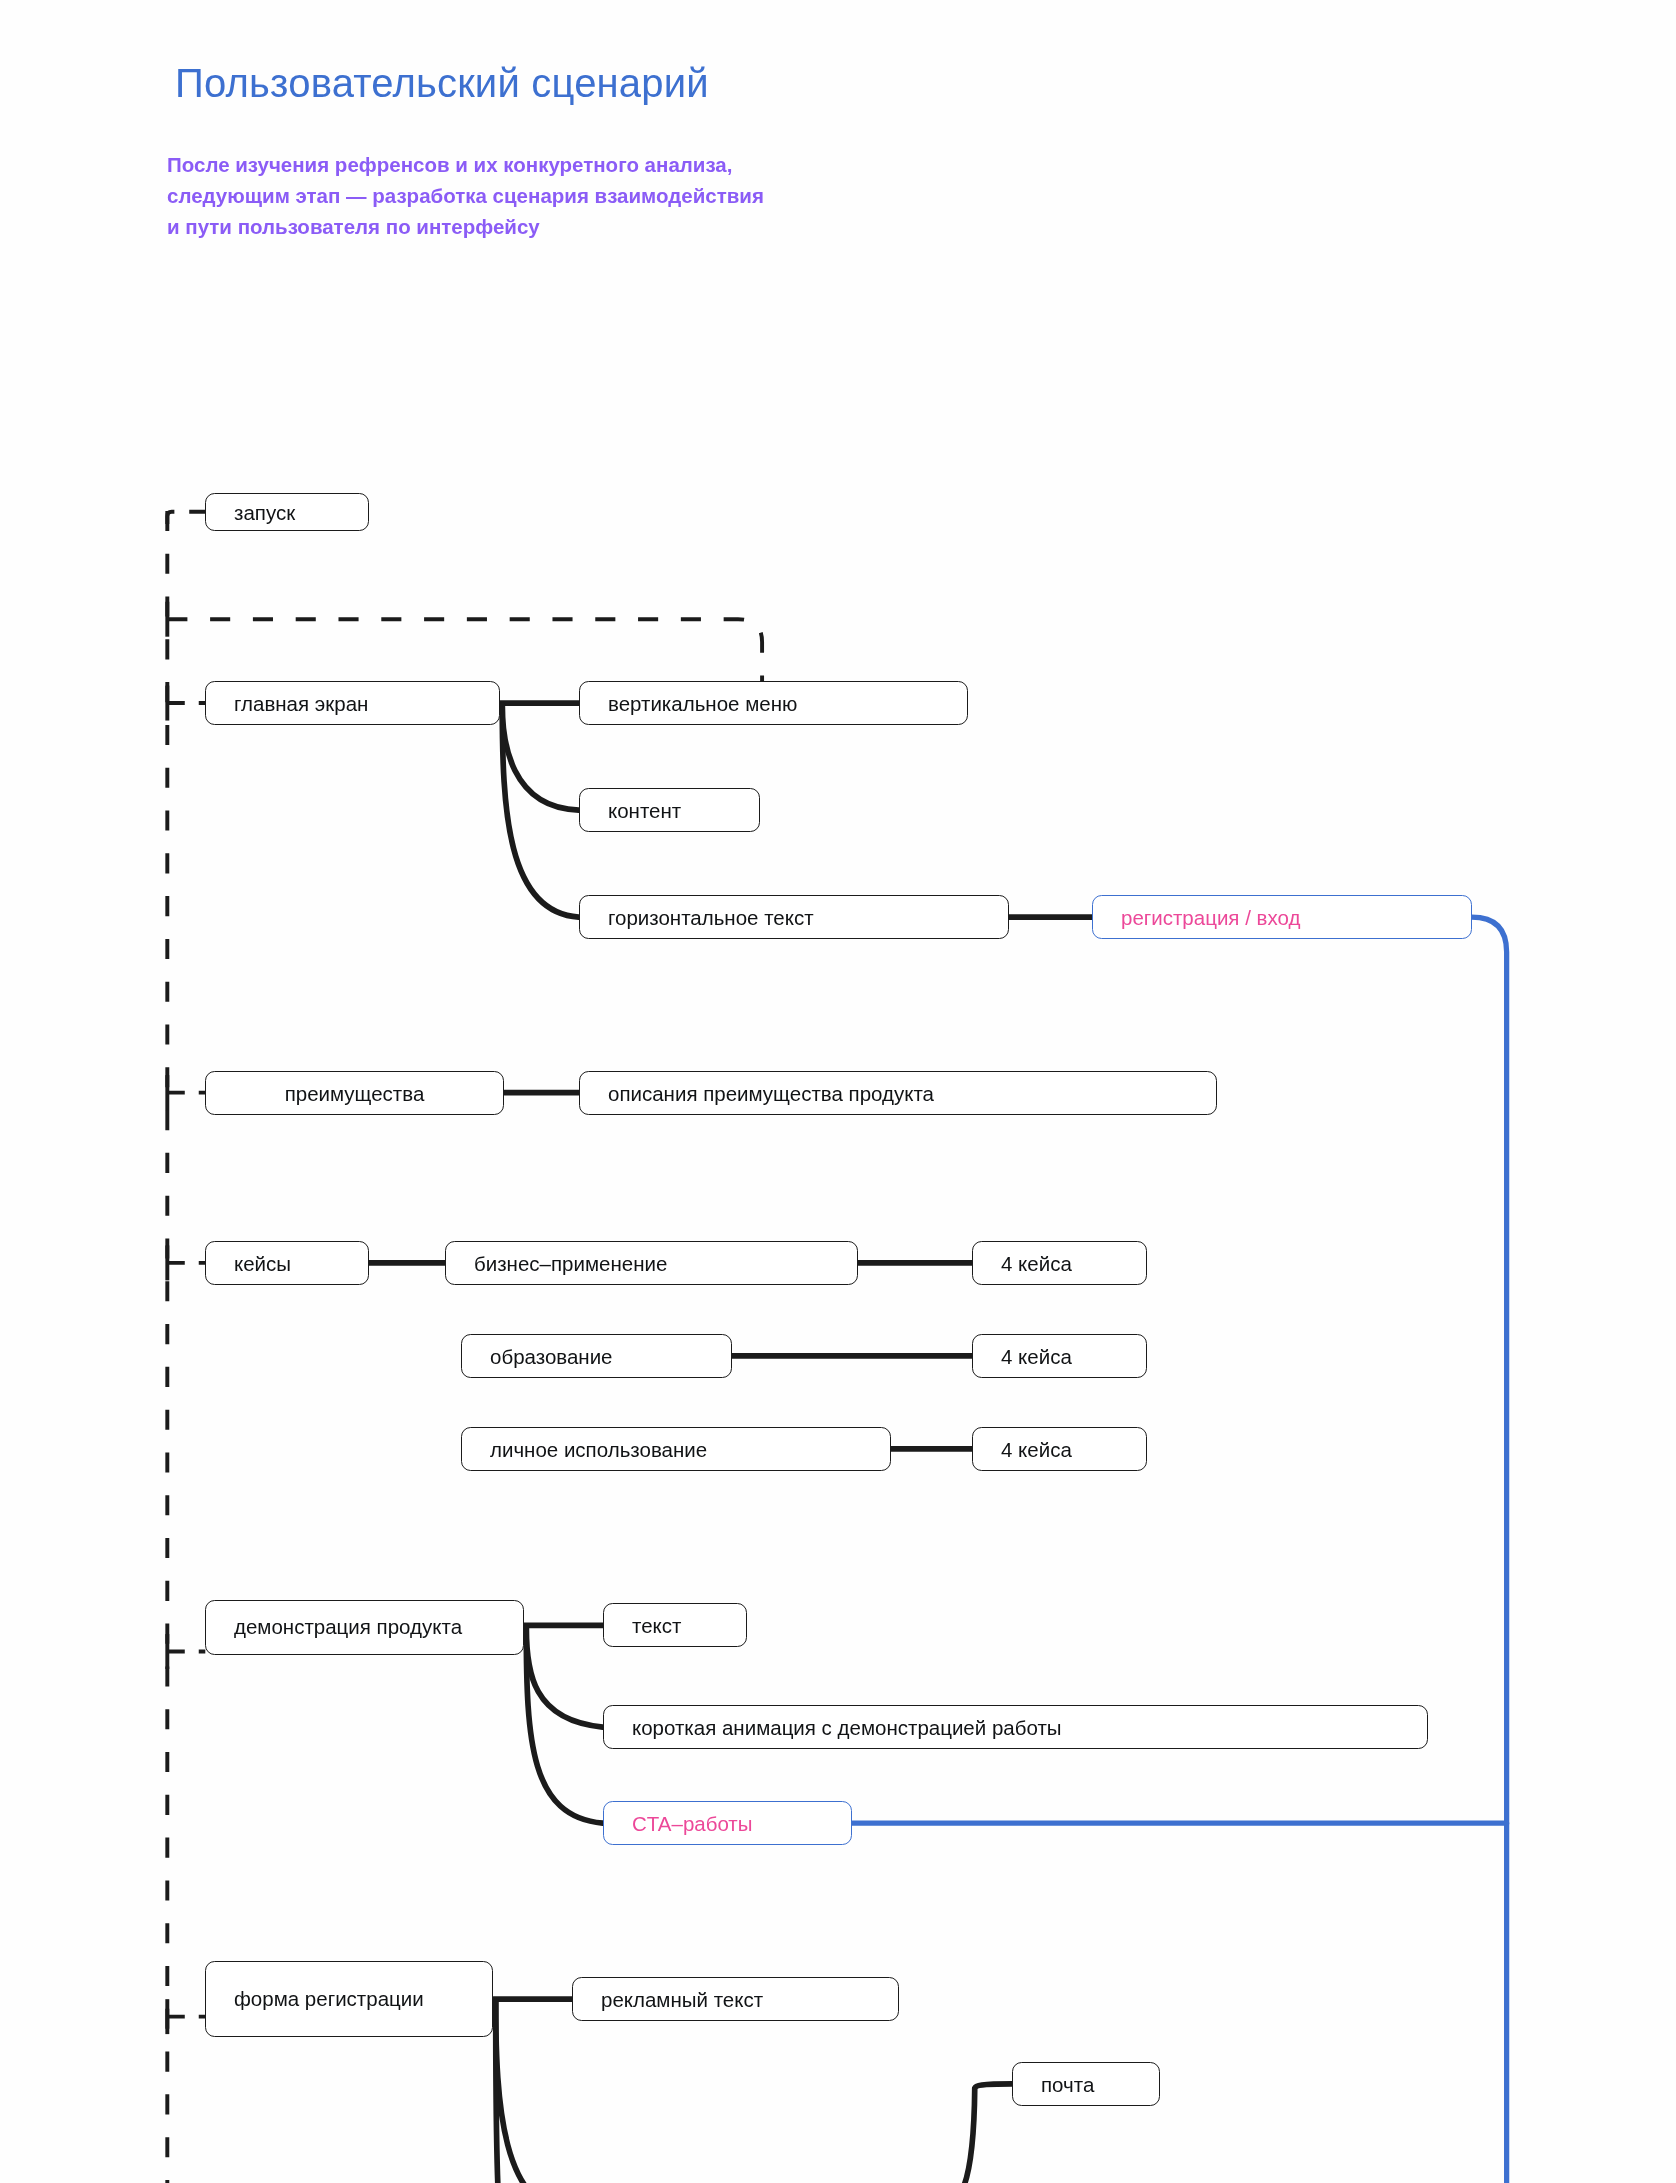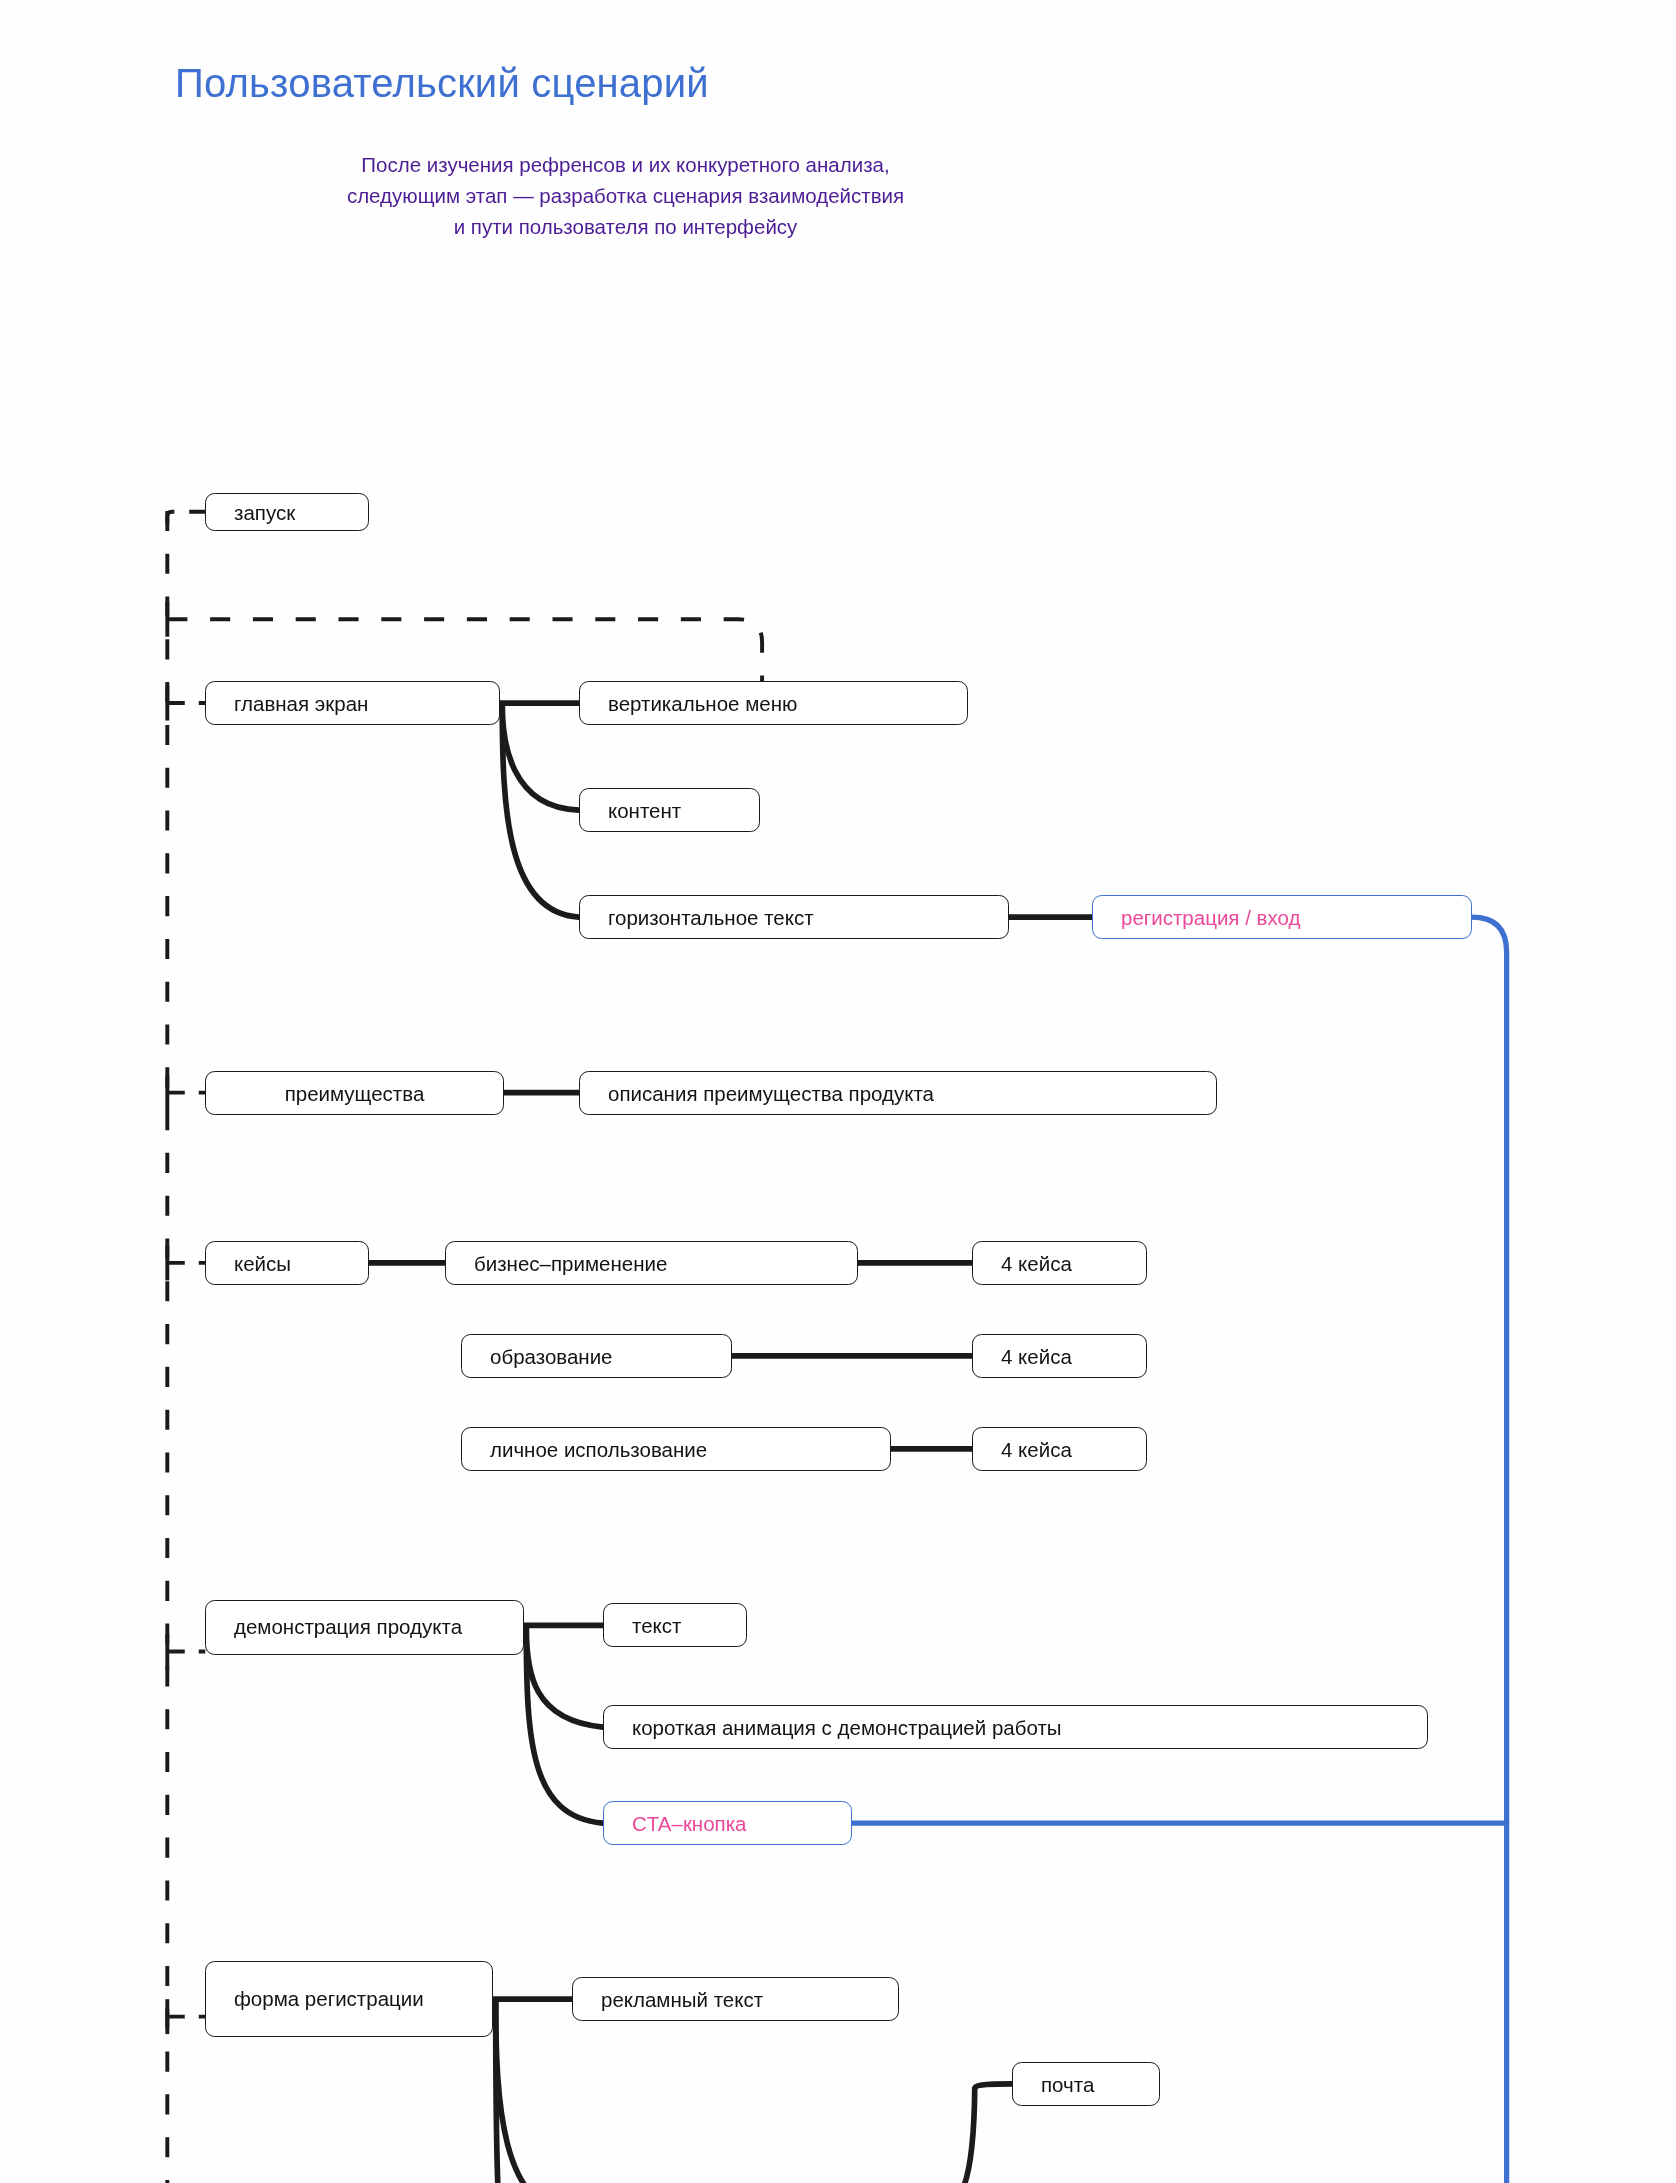--- a/index.html
+++ b/index.html
@@ -34,25 +34,24 @@
     color: #3d70d0;
     letter-spacing: 0.2px;
     line-height: 1.15;
     margin: 8px;
     white-space: nowrap;
   }
   #page-subtitle {
     margin: 0;
     margin-top: 44px;
     font-size: 20.5px;
-    font-weight: 400;
-    color: #4c1d95;
+    font-weight: 700;
+    color: #8b5cf6;
     line-height: 1.5;
     max-width: 917px;
-    text-align: center;
   }
   #page-subtitle .ln { display: block; white-space: nowrap; }
 
   
   #diagram {
     position: absolute;
     left: 0;
     top: 0;
     width: 1677px;
     height: 3028px;
@@ -251,21 +250,21 @@
 
     <div class="node" style="left:603px; top:1603px; width:144px; height:44px;">
       <span>текст</span>
     </div>
 
     <div class="node" style="left:603px; top:1705px; width:825px; height:44px;">
       <span>короткая анимация с демонстрацией работы</span>
     </div>
 
     <div class="node accent" style="left:603px; top:1801px; width:249px; height:44px;">
-      <span>CTA–кнопка</span>
+      <span>CTA–работы</span>
     </div>
 
     <div class="node two-line" style="left:205px; top:1961px; width:288px; height:76px;">
       <span>форма регистрации</span>
     </div>
 
     <div class="node" style="left:572px; top:1977px; width:327px; height:44px;">
       <span>рекламный текст</span>
     </div>
 

